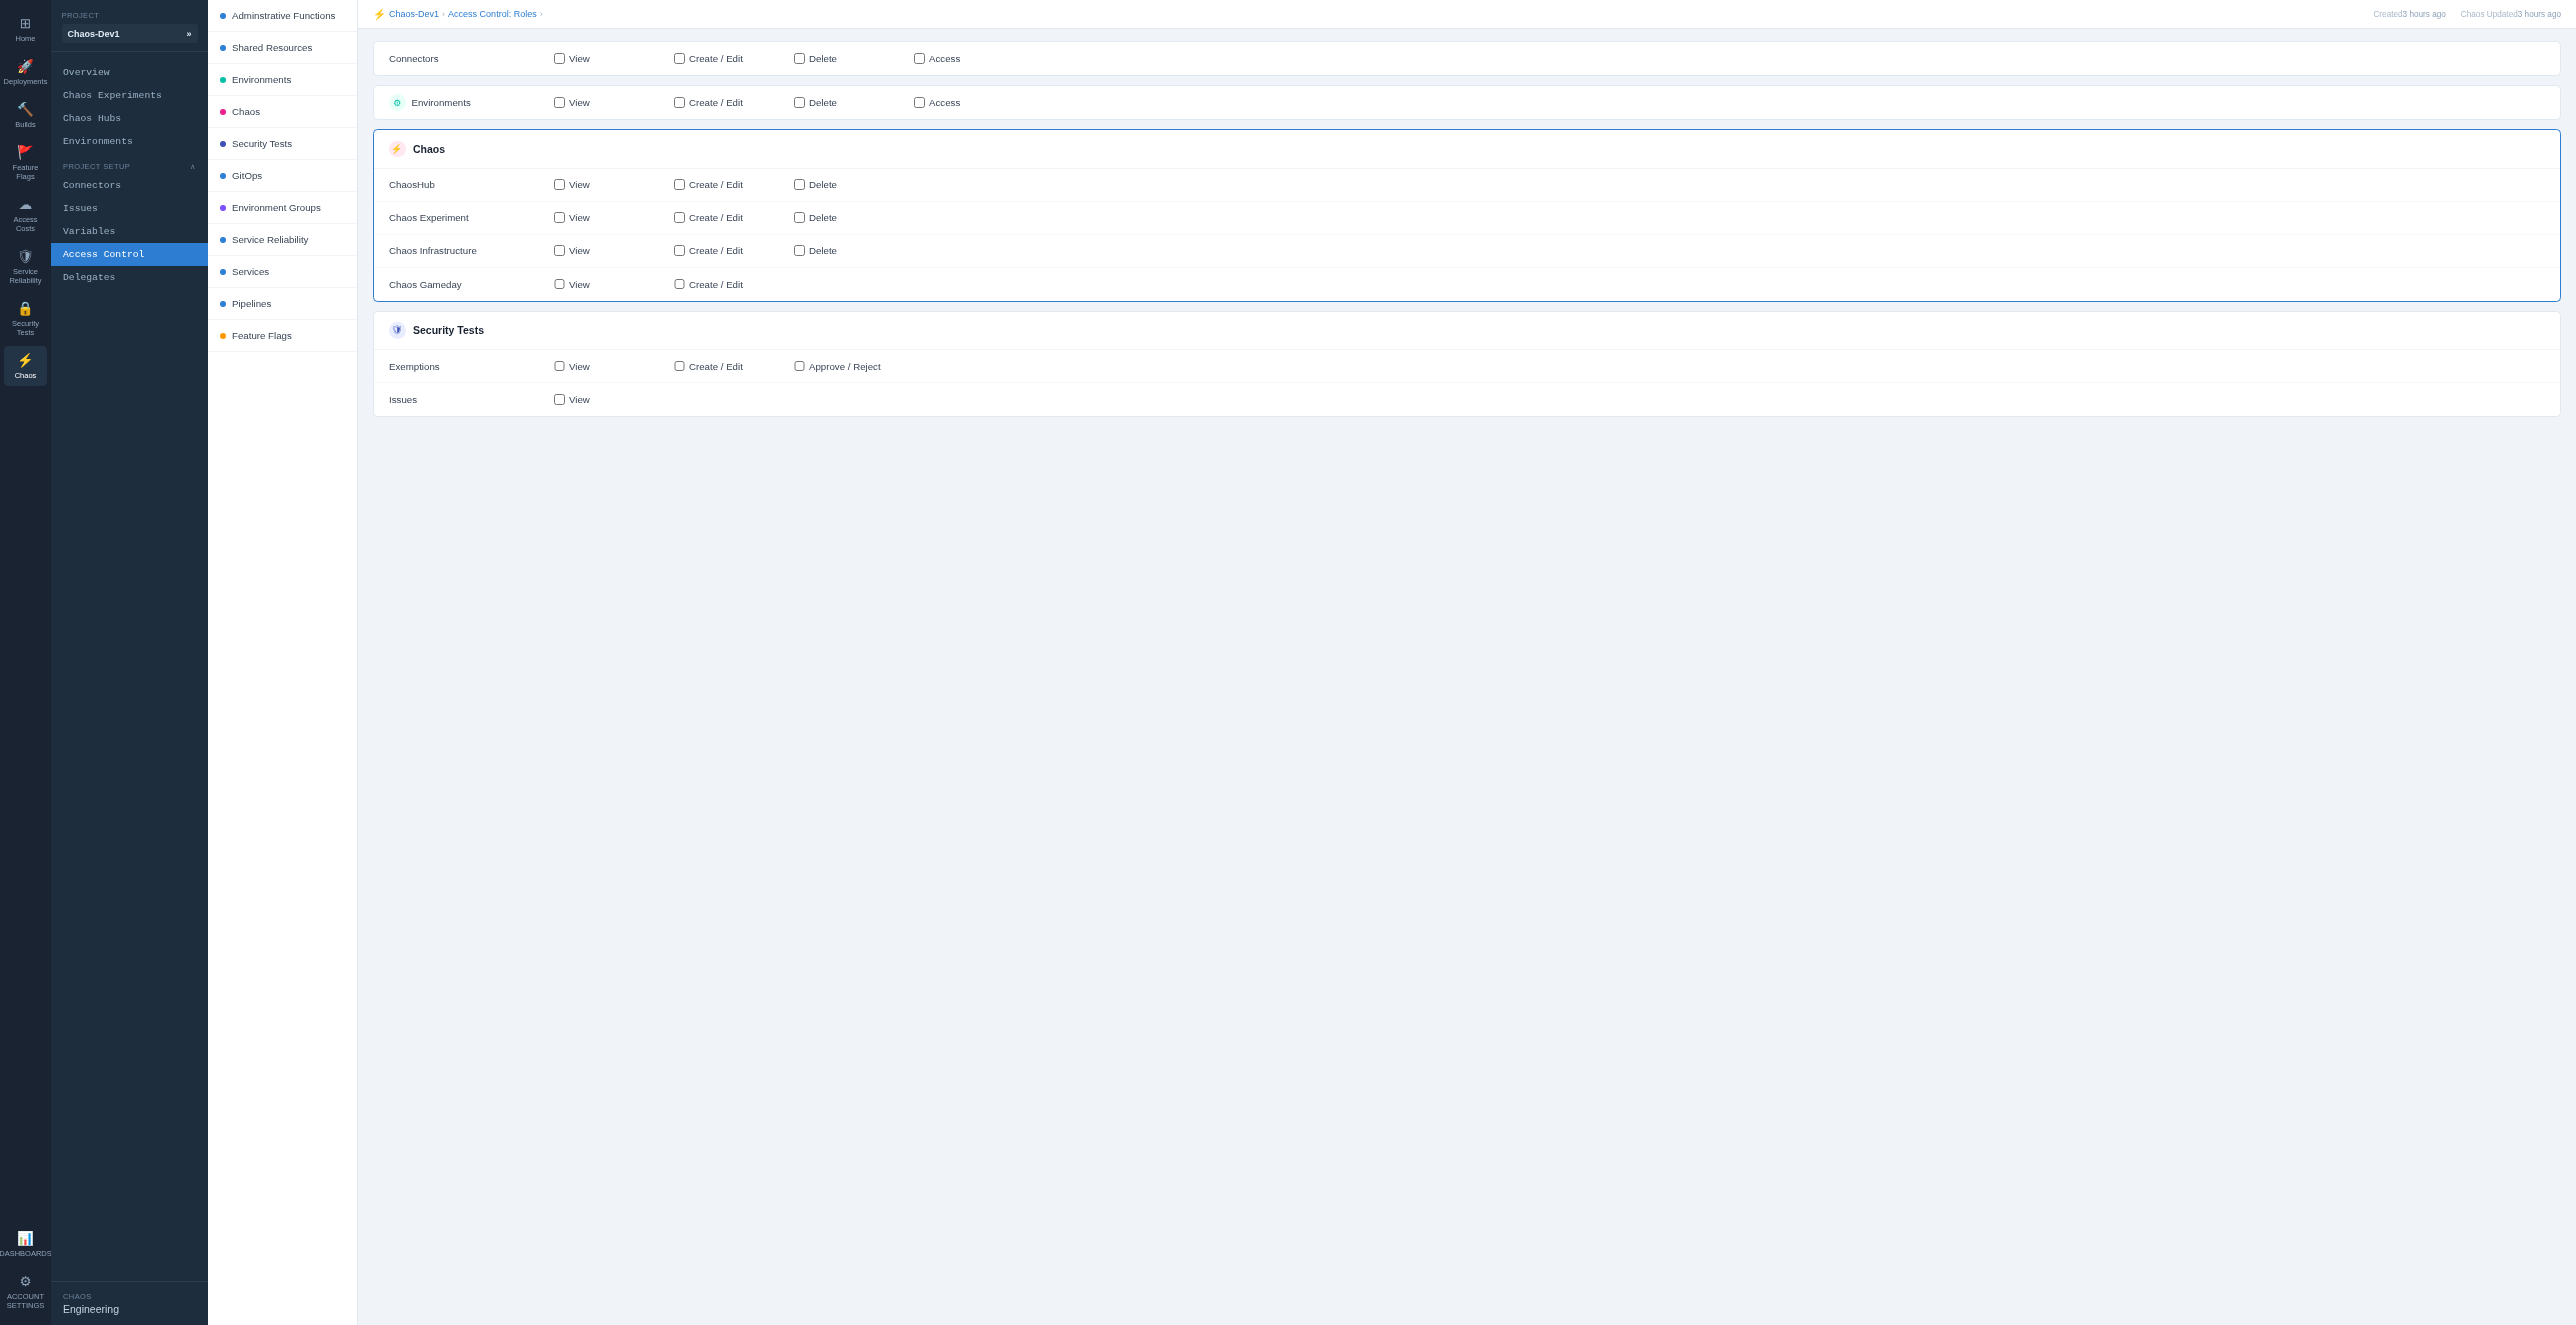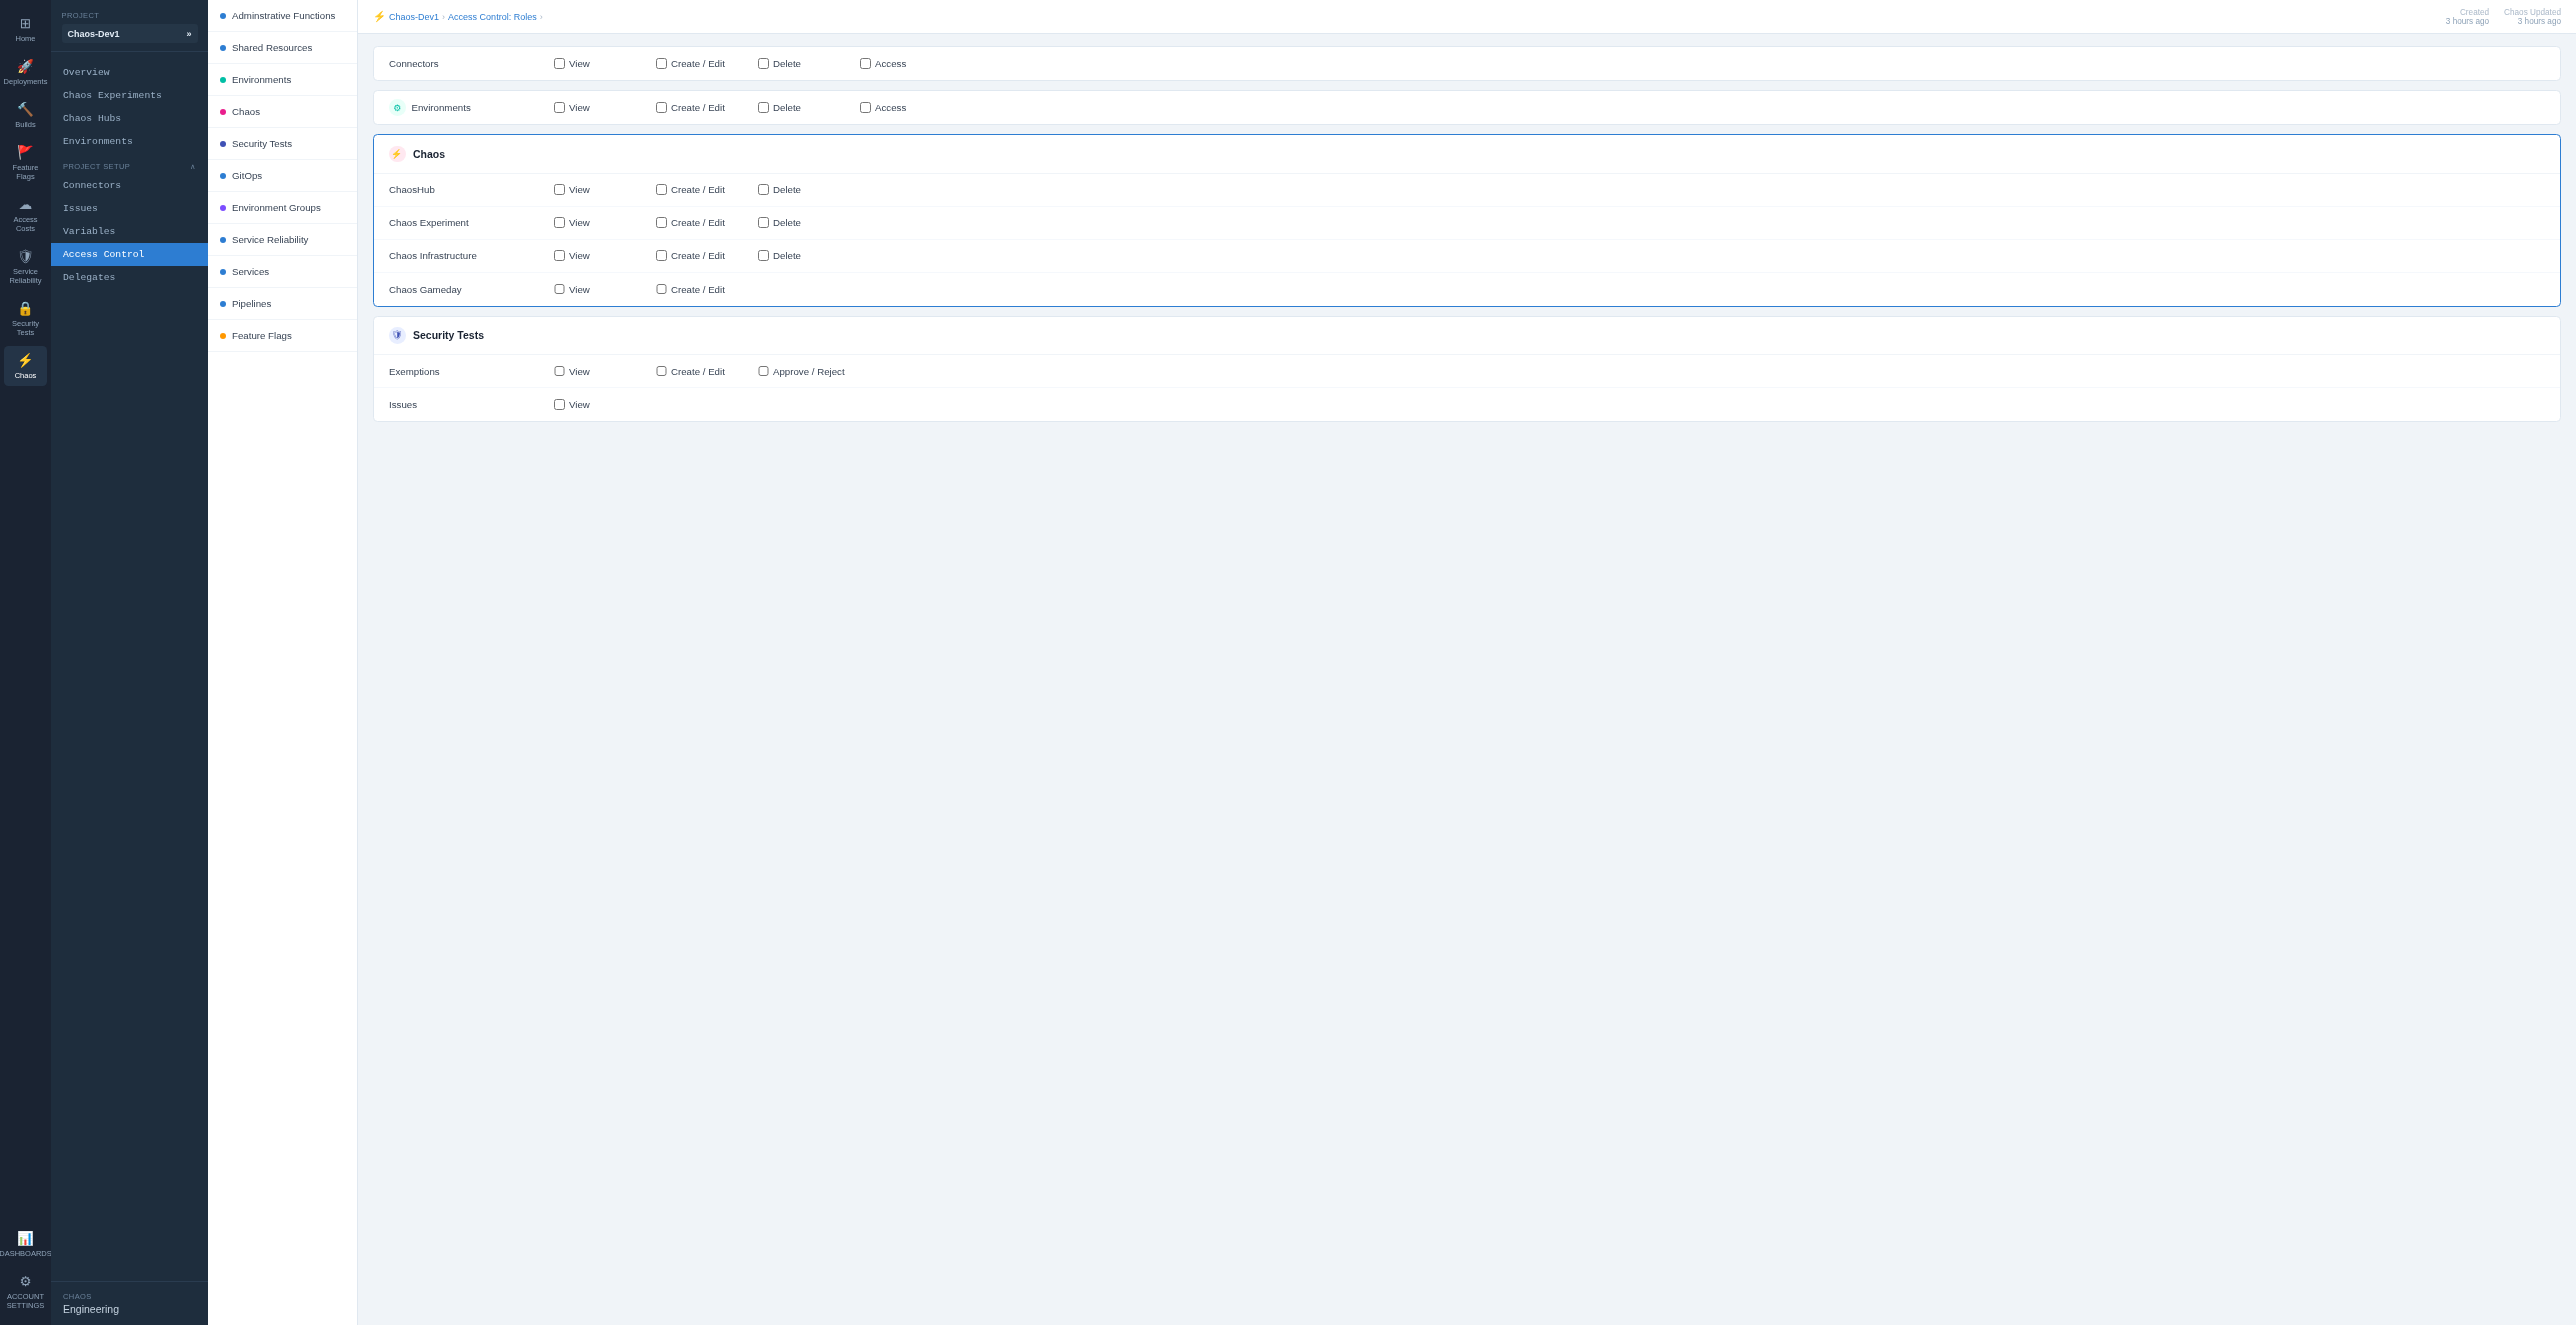--- a/index.html
+++ b/index.html
@@ -139,21 +139,21 @@
     }
     .breadcrumb {
       display: flex;
       align-items: center;
       gap: 3px;
       font-size: 9px;
     }
     .breadcrumb-link { color: #2d7dd2; cursor: pointer; }
     .breadcrumb-sep { color: #aab8c8; }
     .breadcrumb-meta { font-size: 8.2px; color: #8fa3b8; display: flex; gap: 15px; }
-    .breadcrumb-meta-item { display: flex; flex-direction: column; align-items: flex-end; }
+    .breadcrumb-meta-item { display: flex; flex-direction: row; align-items: flex-end; }
     .breadcrumb-meta-label { color: #aab8c8; }
     .breadcrumb-meta-value { color: #8fa3b8; }
 
     .page-header {
       padding: 10.5px 15px;
       background: #fff;
       border-bottom: 0.7px solid #e0e8f0;
       display: flex;
       align-items: center;
       gap: 9px;
@@ -189,21 +189,21 @@
     .perm-card-title { font-size: 10.5px; font-weight: 600; color: #1a2332; }
     .perm-row {
       display: flex;
       align-items: center;
       padding: 7.5px 15px;
       border-bottom: 0.7px solid #f5f8fc;
       min-height: 33px;
     }
     .perm-row:last-child { border-bottom: none; }
     .perm-row-label { flex: 0 0 165px; font-size: 9.7px; color: #384455; }
-    .perm-checkboxes { display: flex; gap: 27px; align-items: center; flex: 1; }
+    .perm-checkboxes { display: flex; gap: 45px; align-items: center; flex: 1; }
     .perm-check {
       display: flex;
       align-items: center;
       gap: 4.5px;
       font-size: 9.7px;
       color: #384455;
       min-width: 75px;
     }
     .perm-check input[type=checkbox] {
       width: 10.5px; height: 10.5px;

